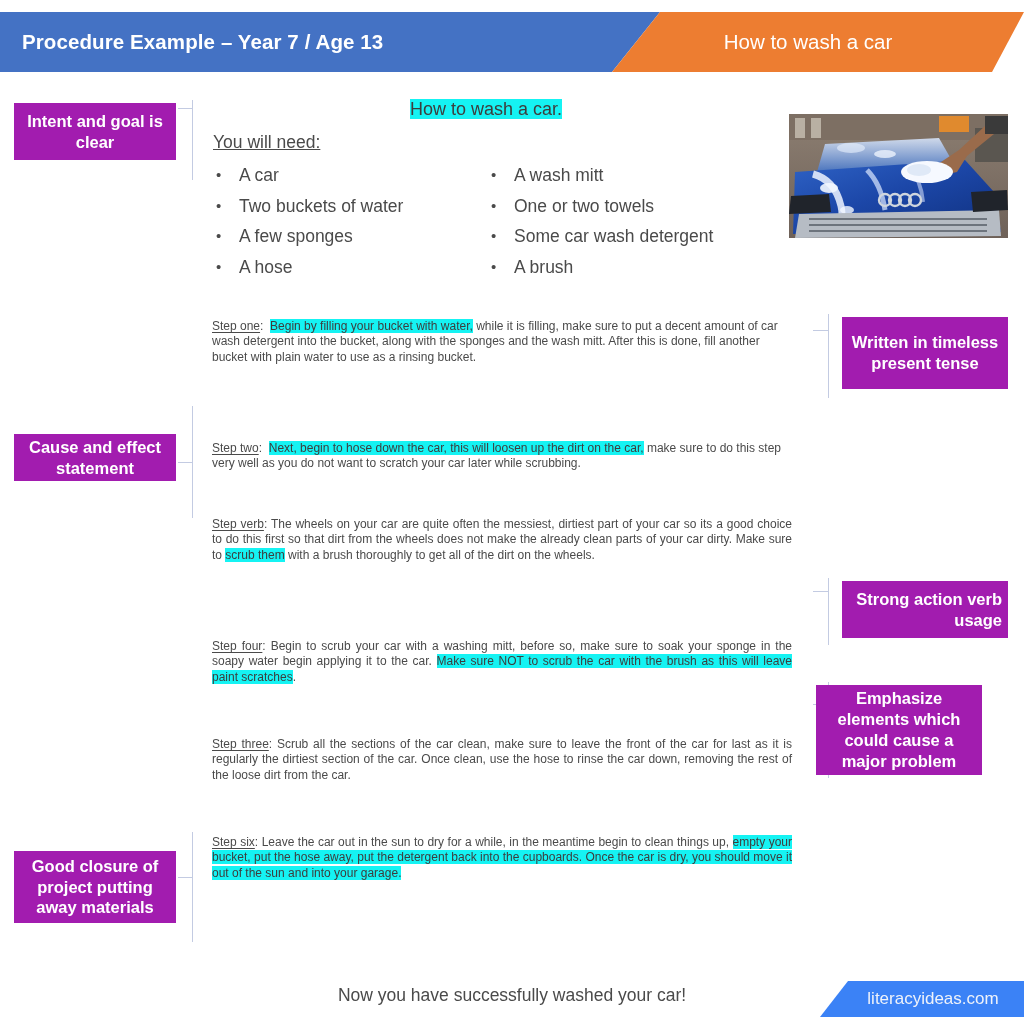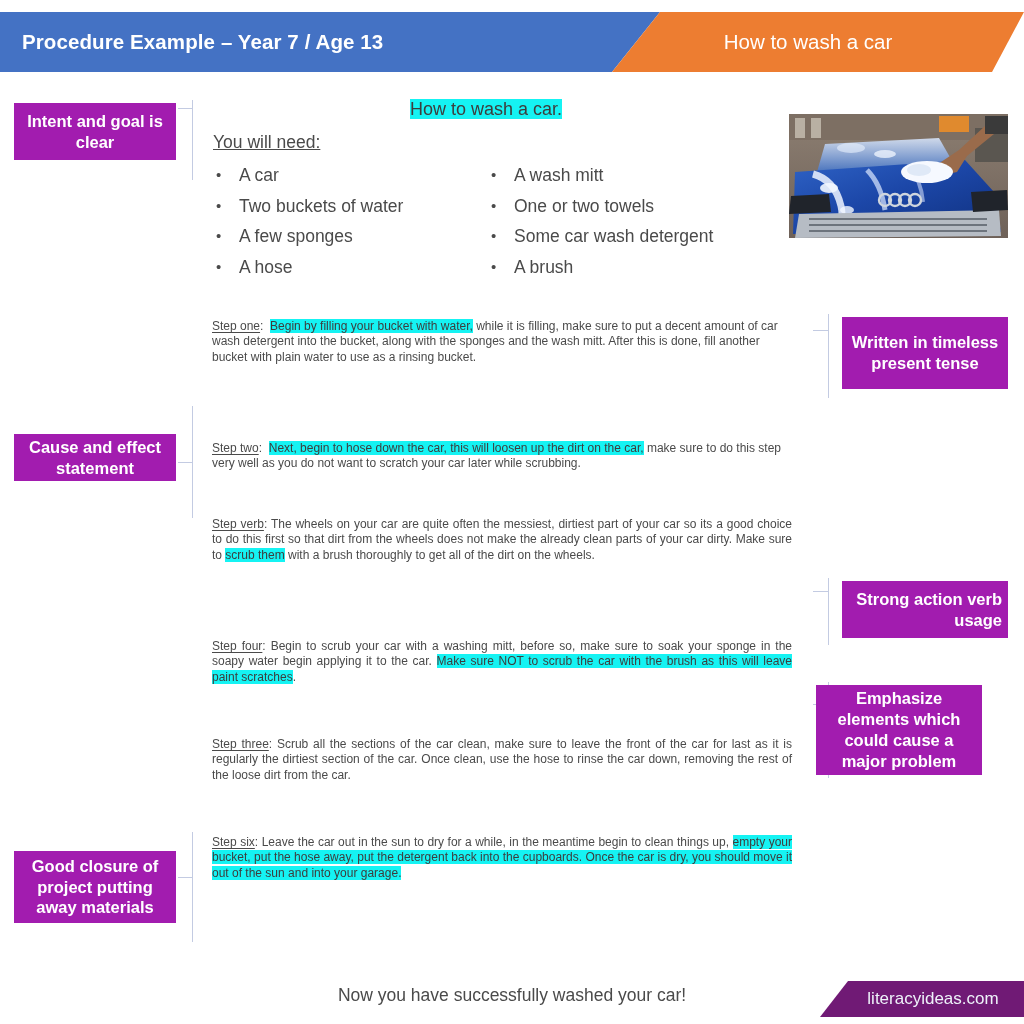--- a/index.html
+++ b/index.html
@@ -177,21 +177,21 @@
     text-align: center;
     font-size: 17.5px;
     color: #4a4a4a;
   }
 
   
   .footer-tag {
     position: absolute;
     left: 820px; top: 981px;
     width: 204px; height: 36px;
-    background: #701a75;
+    background: #3b82f6;
     clip-path: polygon(28px 0, 204px 0, 204px 36px, 0 36px);
   }
   .footer-tag span {
     position: absolute;
     left: 0; top: 0;
     width: 204px; height: 36px;
     display: flex;
     align-items: center;
     justify-content: center;
     padding-left: 22px;

